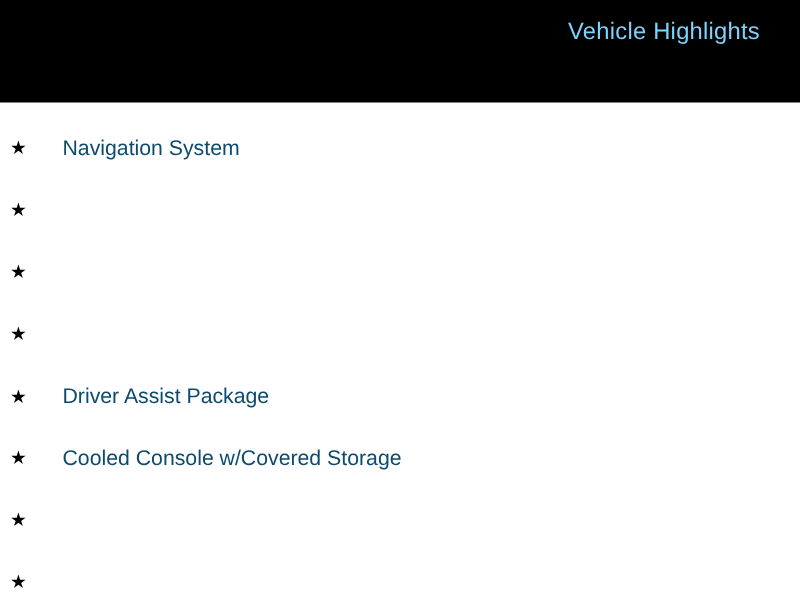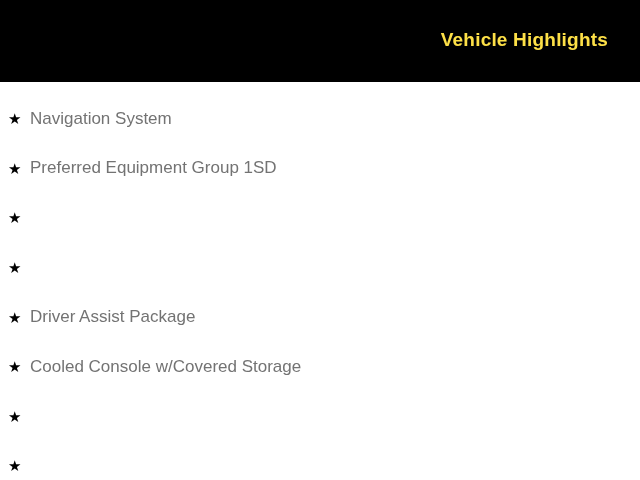--- a/index.html
+++ b/index.html
@@ -22,27 +22,26 @@
   .header-bar {
     position: relative;
     width: 640px;
     height: 82px;
     background: #000000;
     box-sizing: border-box;
   }
   .header-title {
     position: absolute;
     right: 32px;
-    top: 29px;
-    color: #fde047;
+    top: 15px;
+    color: #7dd3fc;
     font-size: 19px;
     line-height: 22px;
     letter-spacing: 0.2px;
     white-space: nowrap;
-    font-weight: bold;
   }
   .highlights-list {
     list-style: none;
     margin: 0;
     padding: 0;
     padding-top: 12px;
   }
   .highlight-item {
     display: flex;
     align-items: center;
@@ -52,43 +51,43 @@
   }
   .bullet-star {
     width: 22px;
     flex: 0 0 22px;
     color: #000000;
     font-size: 15px;
     line-height: 1;
     text-align: left;
   }
   .item-label {
-    color: #737373;
+    color: #0c4a6e;
     font-size: 17px;
     line-height: 20px;
     white-space: nowrap;
+    margin-left: 20px;
   }
 </style>
 </head>
 <body>
 
 <div class="page">
 
   <div class="header-bar">
     <div class="header-title">Vehicle Highlights</div>
   </div>
 
   <ul class="highlights-list">
     <li class="highlight-item">
       <span class="bullet-star">★</span>
       <span class="item-label">Navigation System</span>
     </li>
     <li class="highlight-item">
       <span class="bullet-star">★</span>
-      <span class="item-label">Preferred Equipment Group 1SD</span>
     </li>
     <li class="highlight-item">
       <span class="bullet-star">★</span>
     </li>
     <li class="highlight-item">
       <span class="bullet-star">★</span>
     </li>
     <li class="highlight-item">
       <span class="bullet-star">★</span>
       <span class="item-label">Driver Assist Package</span>

